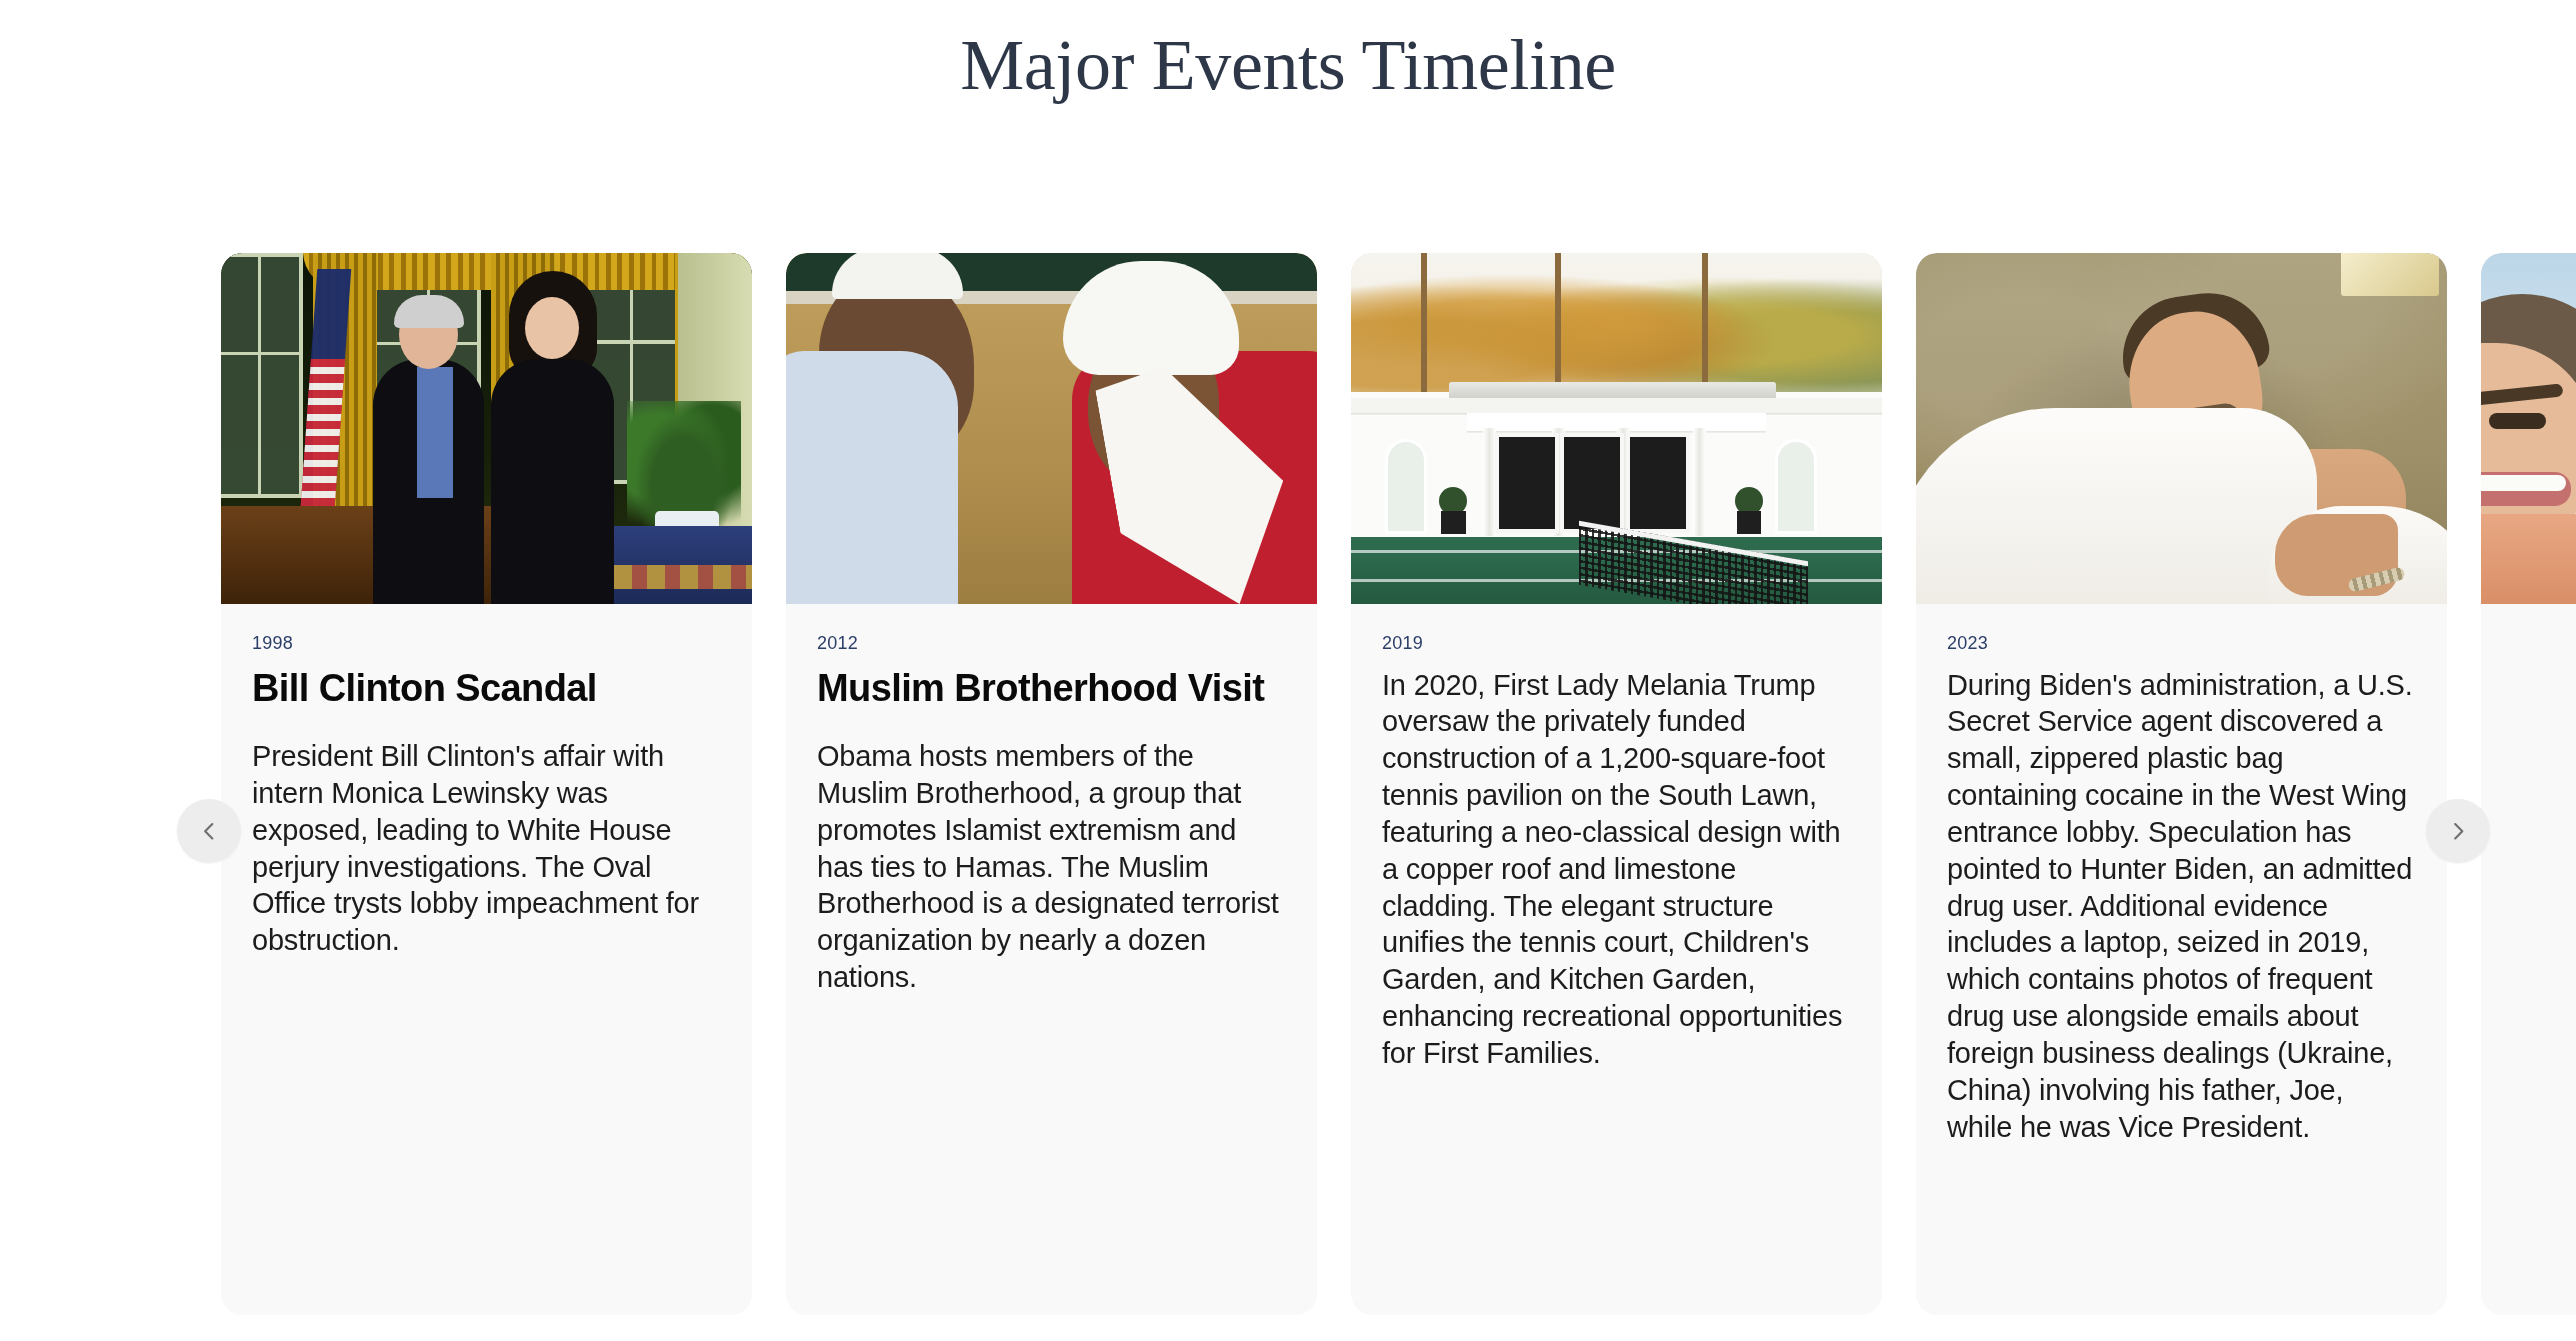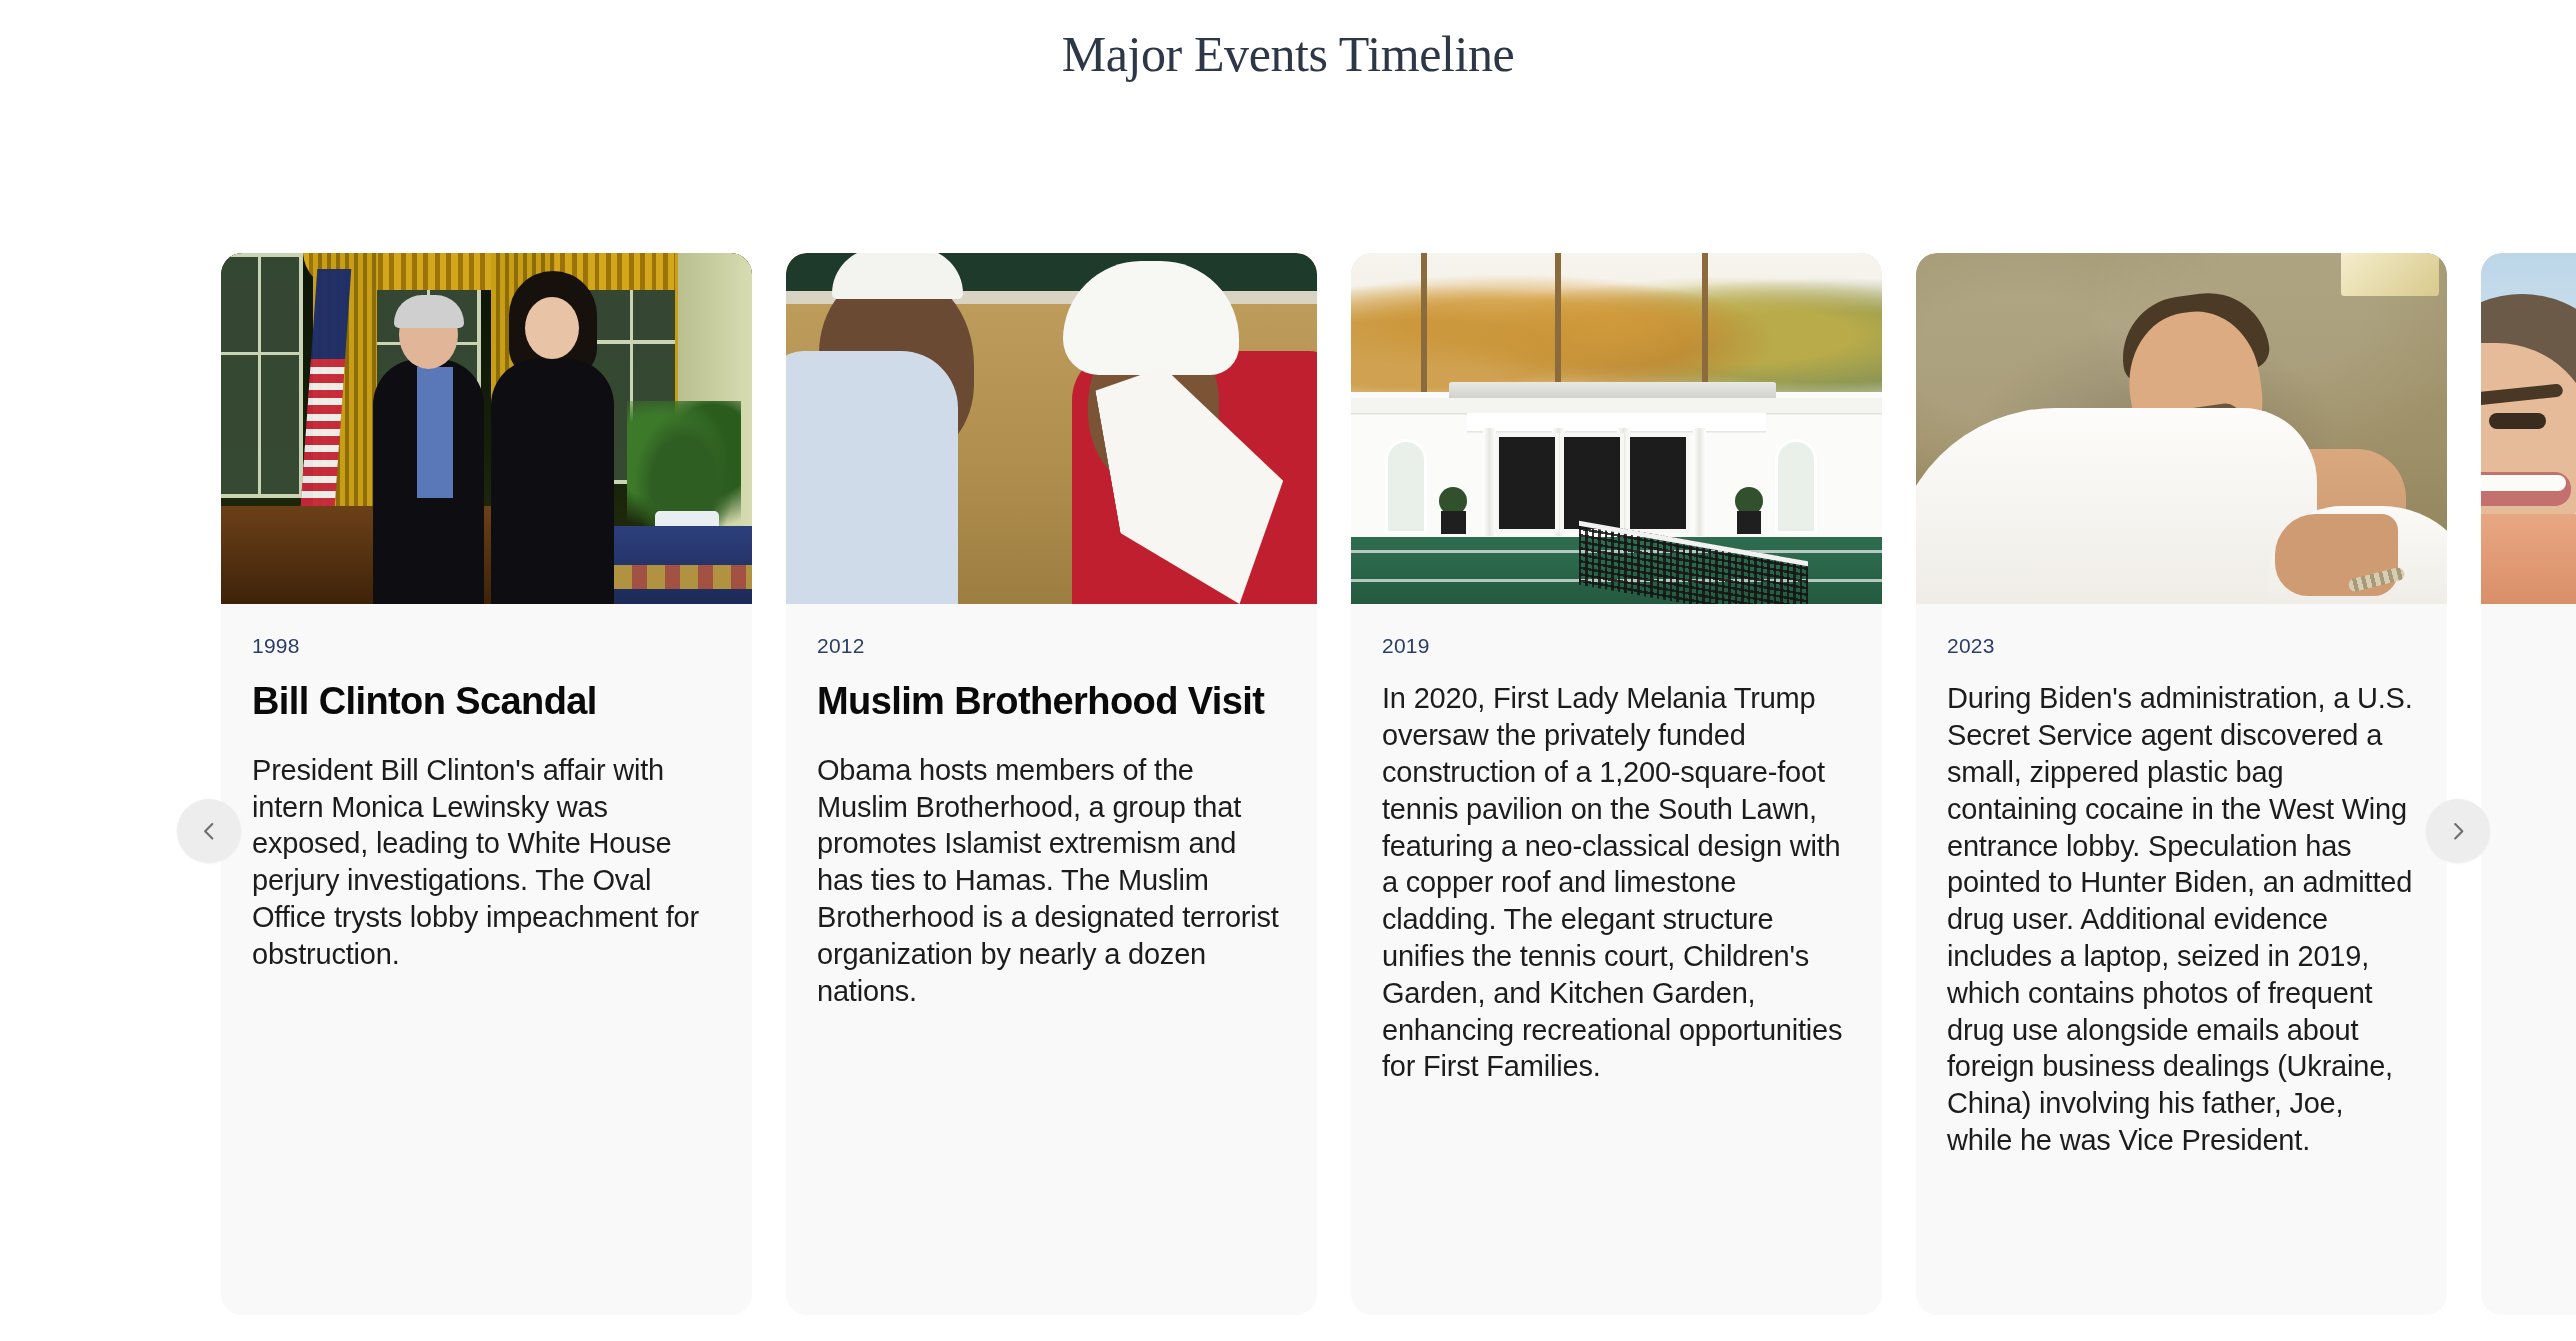--- a/index.html
+++ b/index.html
@@ -21,21 +21,21 @@
   }
 
   
   .page-title {
     position: absolute;
     top: 28px;
     left: 0;
     width: 2576px;
     text-align: center;
     font-family: "Liberation Serif", "DejaVu Serif", serif;
-    font-size: 50px;
+    font-size: 72px;
     line-height: 1.05;
     font-weight: 400;
     color: #2d3748;
     letter-spacing: -0.4px;
   }
 
   
   .carousel {
     position: absolute;
     top: 253px;
@@ -72,26 +72,26 @@
     background: #ddd;
     border-top-left-radius: 21px;
     border-top-right-radius: 21px;
   }
 
   .card-body {
     padding: 29px 31px 0 31px;
   }
 
   .card-year {
-    font-size: 21px;
+    font-size: 18px;
     line-height: 1.2;
     color: #2b3e68;
     font-weight: 400;
     letter-spacing: 0.2px;
-    margin-bottom: 22px;
+    margin-bottom: 12px;
   }
 
   .card-title {
     font-size: 38px;
     line-height: 1.12;
     font-weight: 700;
     color: #0a0a0a;
     letter-spacing: -0.6px;
     margin-bottom: 29px;
   }

